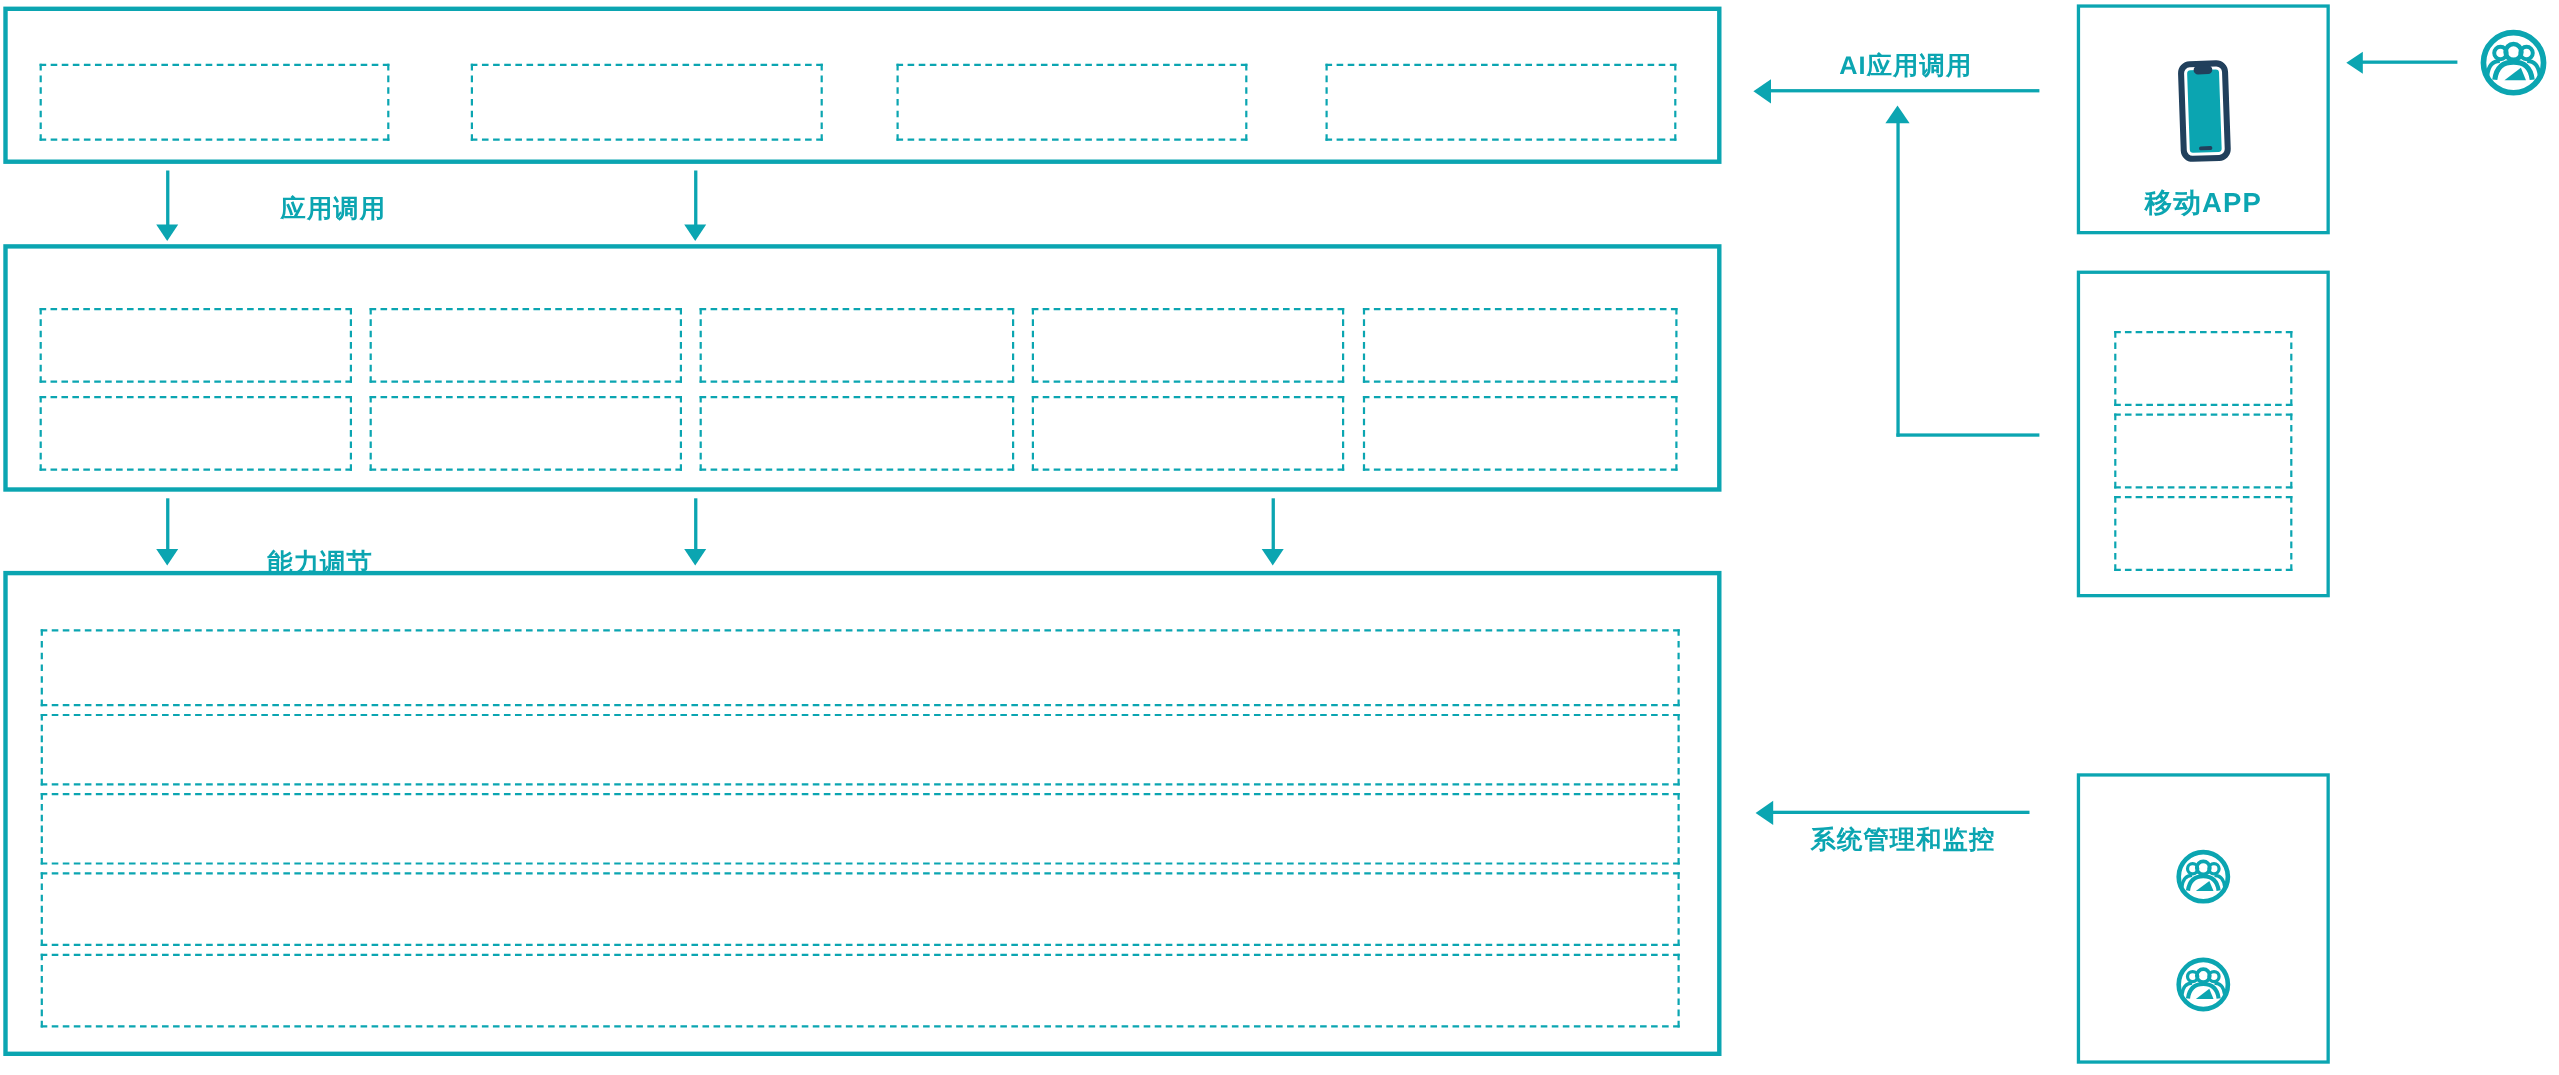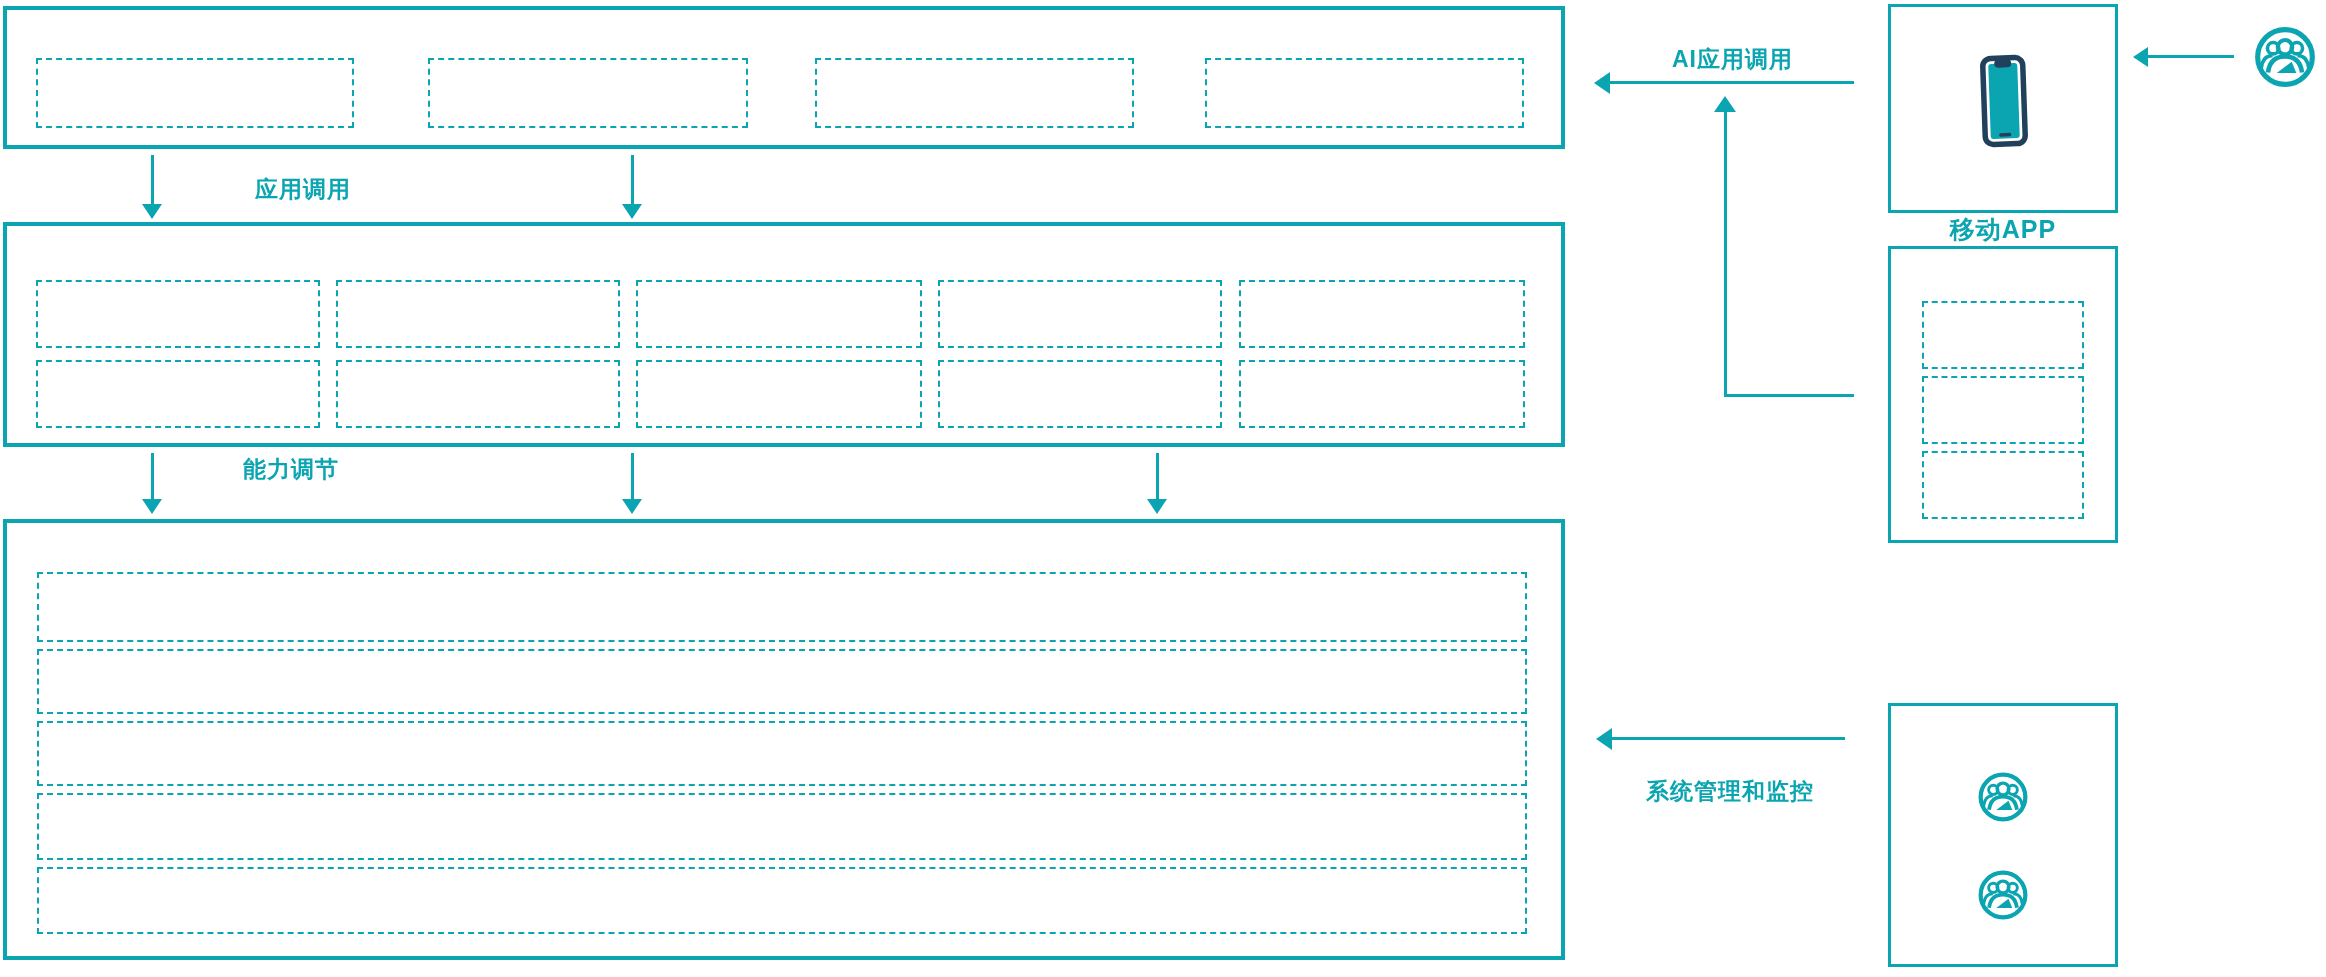--- a/index.html
+++ b/index.html
@@ -51,21 +51,21 @@
   <div class="ph" style="left:636px;top:360px;width:286px;height:68px;"></div>
   <div class="ph" style="left:938px;top:360px;width:284px;height:68px;"></div>
   <div class="ph" style="left:1239px;top:360px;width:286px;height:68px;"></div>
 
   <div class="vshaft" style="left:151px;top:453px;height:47px;"></div>
   <div class="head-down" style="left:142px;top:499px;"></div>
   <div class="vshaft" style="left:631px;top:453px;height:47px;"></div>
   <div class="head-down" style="left:622px;top:499px;"></div>
   <div class="vshaft" style="left:1156px;top:453px;height:47px;"></div>
   <div class="head-down" style="left:1147px;top:499px;"></div>
-  <div class="lbl" style="left:243px;top:454px;">能力调节</div>
+  <div class="lbl" style="left:243px;top:496px;">能力调节</div>
 
   <div class="band" style="left:3px;top:519px;width:1562px;height:441px;"></div>
   <div class="ph" style="left:37px;top:572px;width:1490px;height:70px;"></div>
   <div class="ph" style="left:37px;top:649px;width:1490px;height:65px;"></div>
   <div class="ph" style="left:37px;top:721px;width:1490px;height:65px;"></div>
   <div class="ph" style="left:37px;top:793px;width:1490px;height:67px;"></div>
   <div class="ph" style="left:37px;top:867px;width:1490px;height:67px;"></div>
 
   <div class="lbl" style="left:1672px;top:44px;">AI应用调用</div>
   <div class="head-left" style="left:1594px;top:72px;"></div>
@@ -77,21 +77,21 @@
 
   <div class="rbox" style="left:1888px;top:4px;width:230px;height:209px;"></div>
   <div class="icon" style="left:1979px;top:54px;width:50px;height:94px;">
     <svg width="50" height="94" viewBox="0 0 50 94" style="transform:rotate(-2deg);">
       <rect x="5" y="4" width="40" height="86" rx="8" fill="none" stroke="var(--navy)" stroke-width="5.5"></rect>
       <rect x="10.5" y="9.5" width="29" height="75" rx="3" fill="var(--teal)"></rect>
       <rect x="16.5" y="5.5" width="17" height="8" rx="4" fill="var(--navy)"></rect>
       <rect x="19" y="79" width="12" height="3.5" rx="1.5" fill="var(--navy)"></rect>
     </svg>
   </div>
-  <div class="applbl" style="left:1888px;top:168px;width:230px;margin-top:45px;">移动APP</div>
+  <div class="applbl" style="left:1888px;top:168px;width:230px;">移动APP</div>
 
   <div class="head-left sm" style="left:2133px;top:47px;"></div>
   <div class="hshaft" style="left:2146px;top:55px;width:88px;"></div>
   <div class="icon" style="left:2252px;top:24px;width:66px;height:66px;">
     <svg width="66" height="66" viewBox="0 0 64 64" fill="none" stroke="var(--teal)">
       <circle cx="32" cy="32" r="26.5" stroke-width="5"></circle>
       <circle cx="20.5" cy="23.5" r="5.5" stroke-width="3.5"></circle>
       <circle cx="43.5" cy="23.5" r="5.5" stroke-width="3.5"></circle>
       <path d="M9 43 C10 34 14 30.5 20 30.5" stroke-width="3.5"></path>
       <path d="M55 43 C54 34 50 30.5 44 30.5" stroke-width="3.5"></path>
@@ -101,21 +101,21 @@
     </svg>
   </div>
 
   <div class="rbox" style="left:1888px;top:246px;width:230px;height:297px;"></div>
   <div class="ph" style="left:1922px;top:301px;width:162px;height:68px;"></div>
   <div class="ph" style="left:1922px;top:376px;width:162px;height:68px;"></div>
   <div class="ph" style="left:1922px;top:451px;width:162px;height:68px;"></div>
 
   <div class="head-left" style="left:1596px;top:728px;"></div>
   <div class="hshaft" style="left:1610px;top:737px;width:235px;"></div>
-  <div class="lbl" style="left:1646px;top:776px;">系统管理和监控</div>
+  <div class="lbl" style="left:1646px;top:748px;">系统管理和监控</div>
 
   <div class="rbox" style="left:1888px;top:703px;width:230px;height:264px;"></div>
   <div class="icon" style="left:1976px;top:770px;width:54px;height:54px;">
     <svg width="54" height="54" viewBox="0 0 64 64" fill="none" stroke="var(--teal)">
       <circle cx="32" cy="32" r="26.5" stroke-width="5"></circle>
       <circle cx="20.5" cy="23.5" r="5.5" stroke-width="3.5"></circle>
       <circle cx="43.5" cy="23.5" r="5.5" stroke-width="3.5"></circle>
       <path d="M9 43 C10 34 14 30.5 20 30.5" stroke-width="3.5"></path>
       <path d="M55 43 C54 34 50 30.5 44 30.5" stroke-width="3.5"></path>
       <circle cx="32" cy="22.5" r="7" stroke-width="4"></circle>

